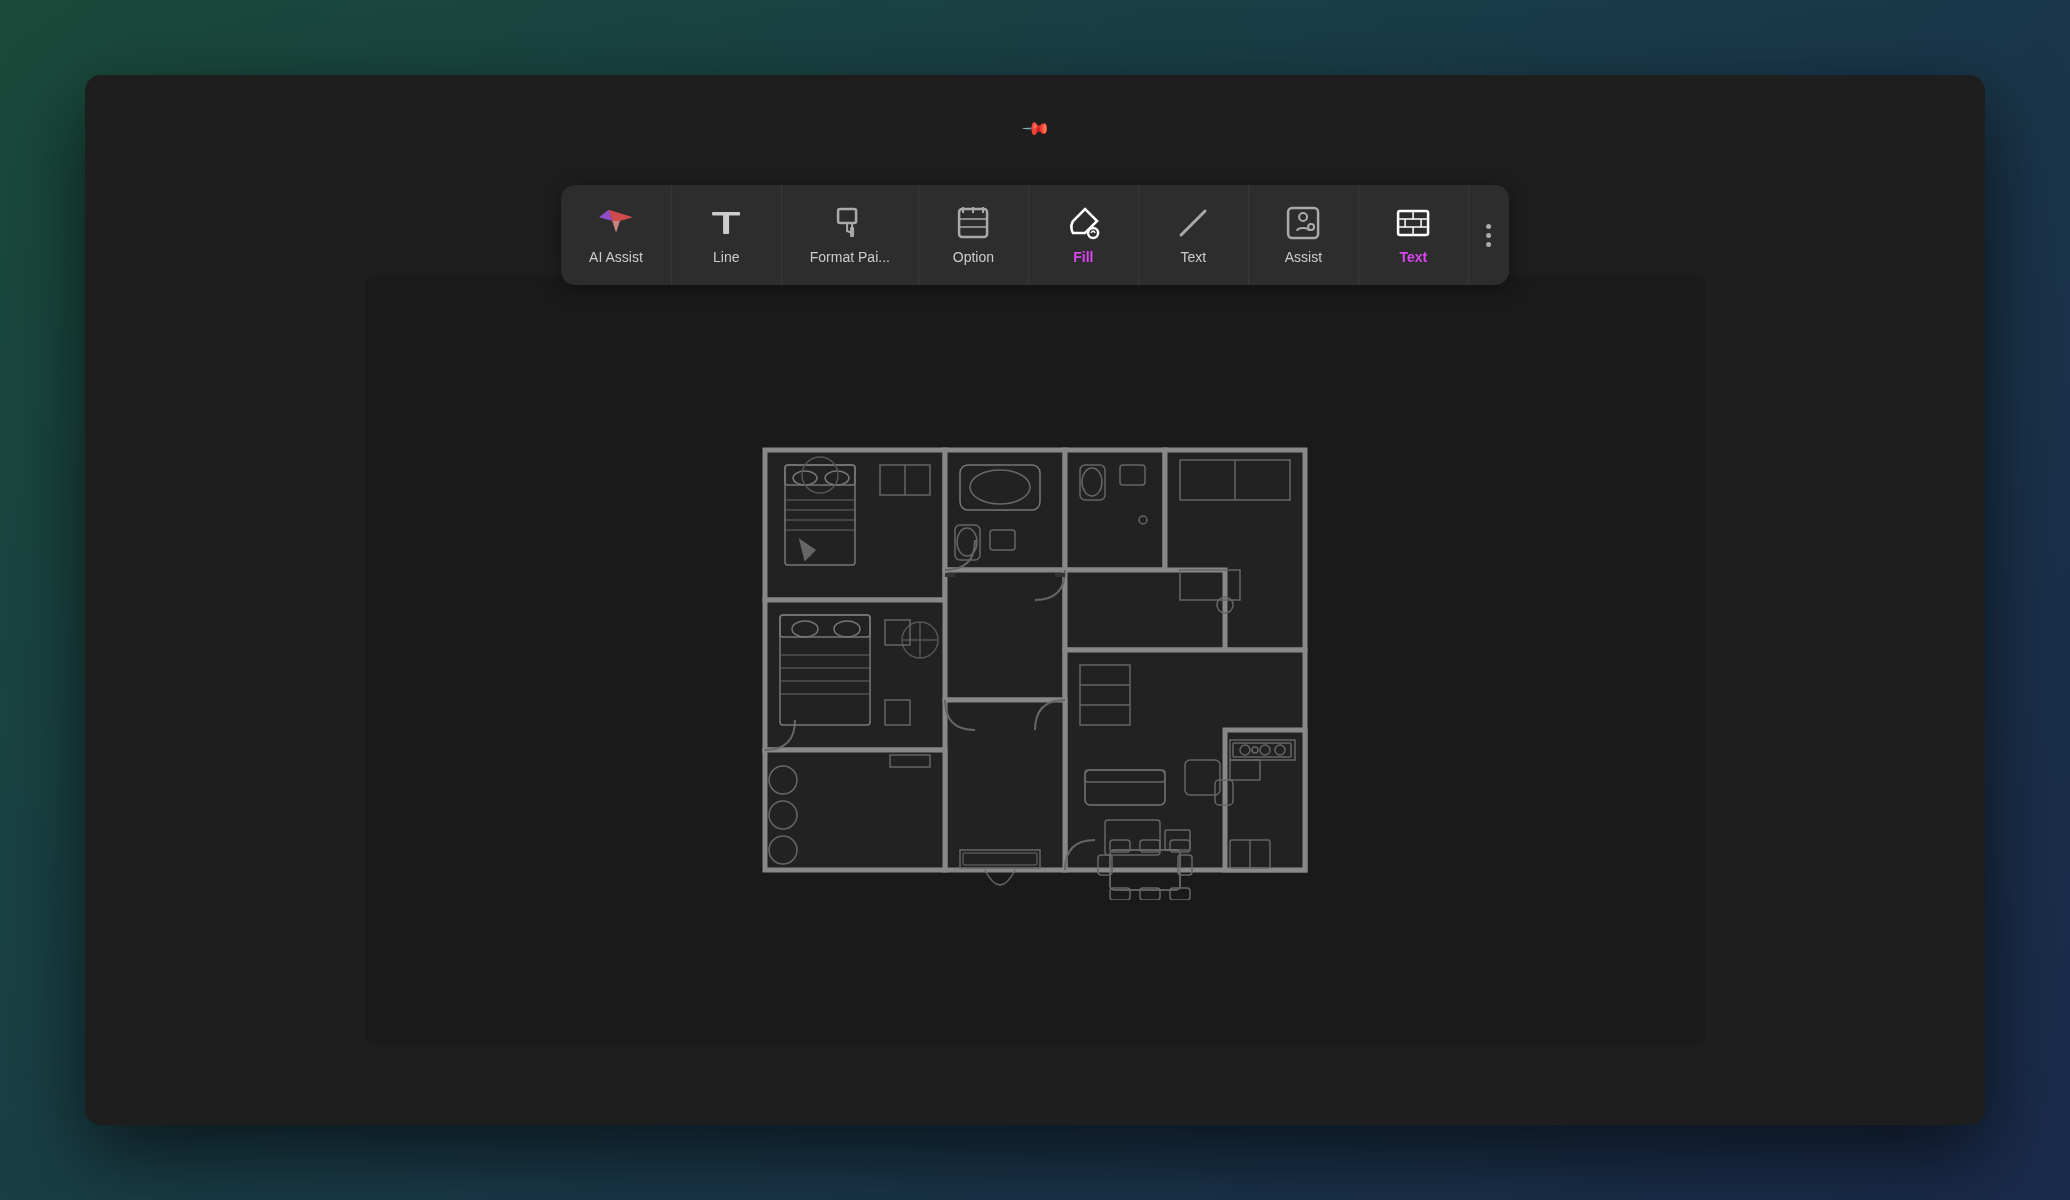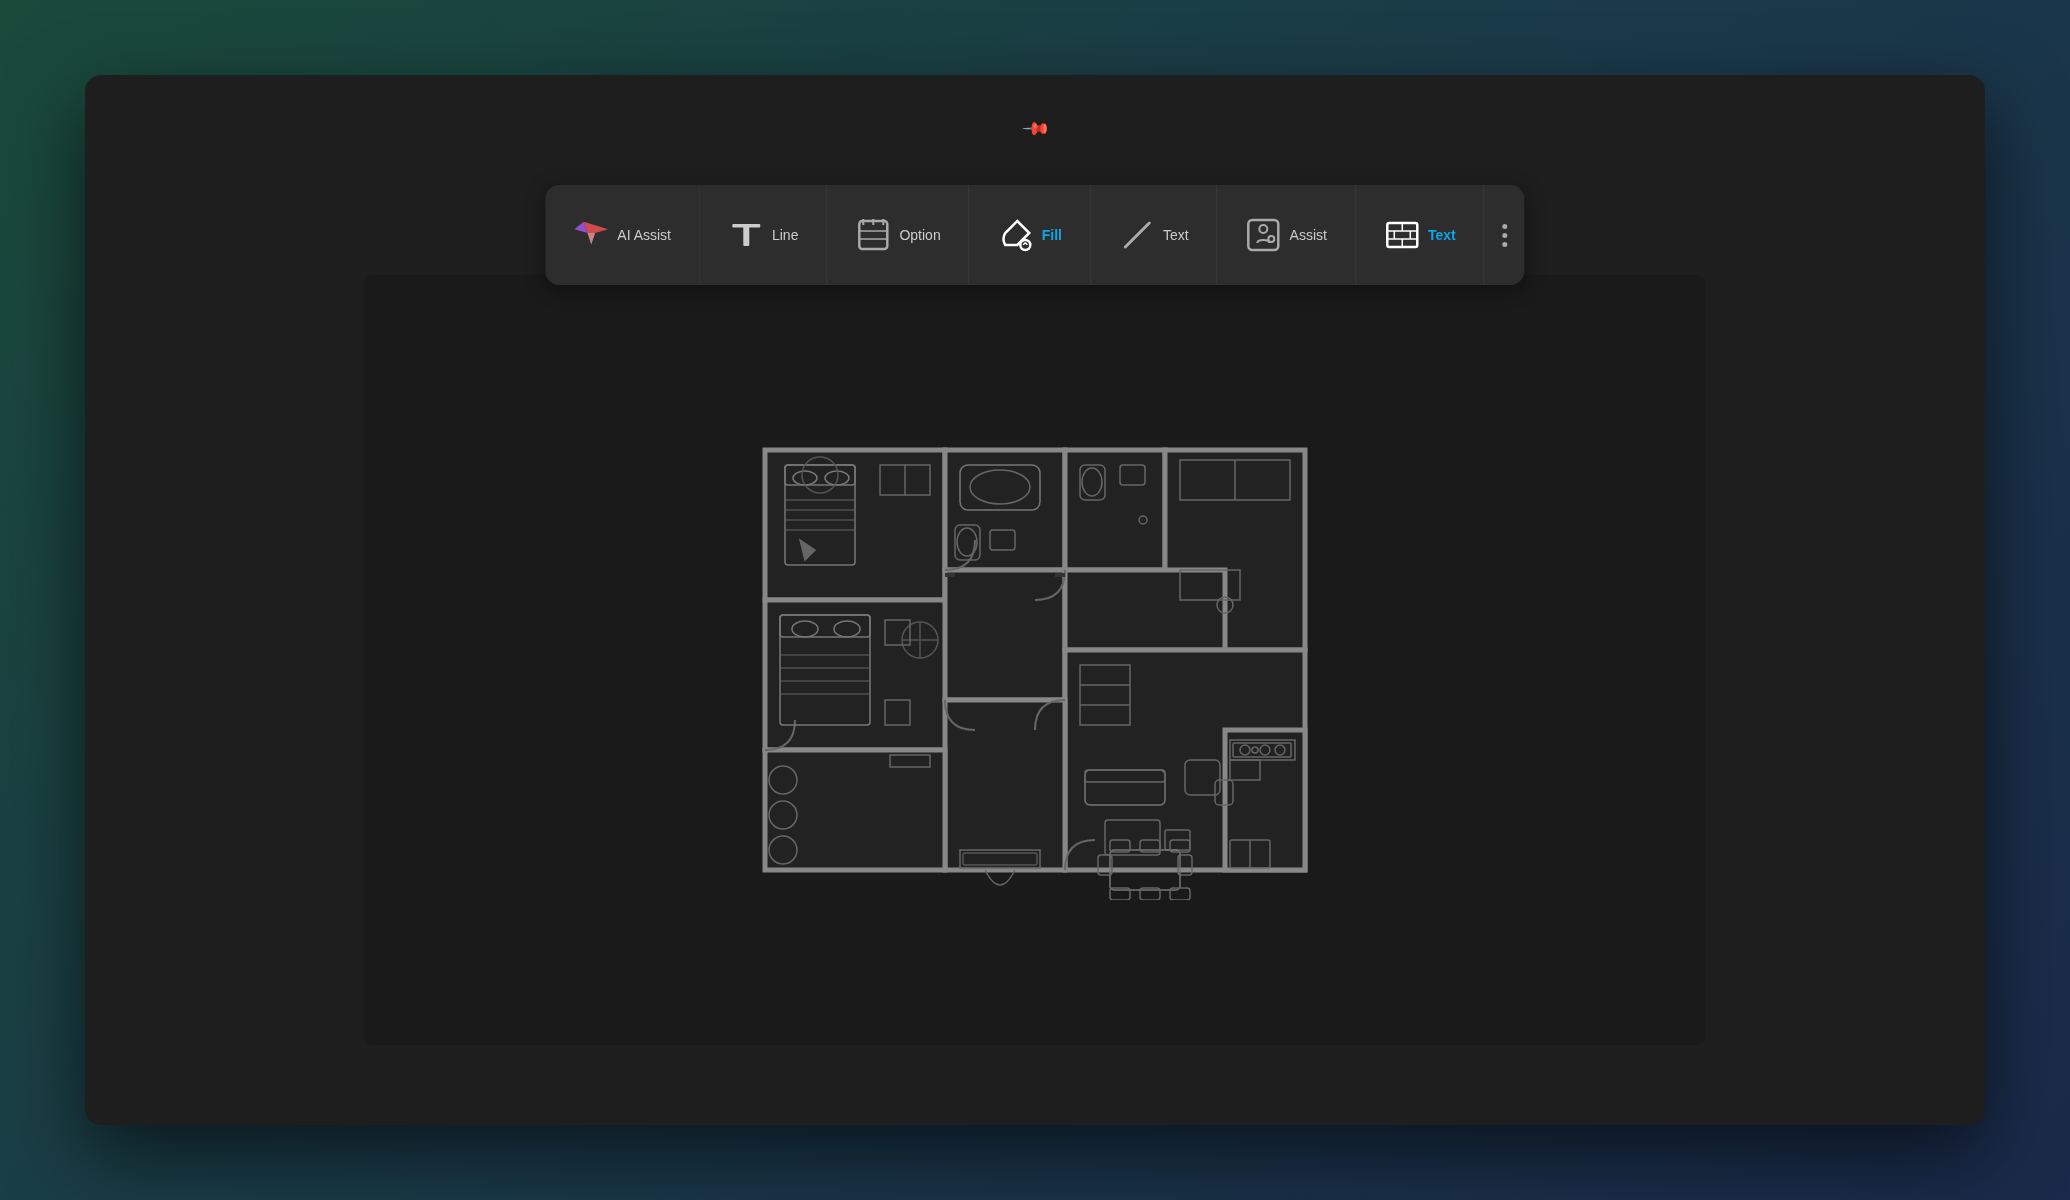--- a/index.html
+++ b/index.html
@@ -35,20 +35,21 @@
       display: flex;
       align-items: stretch;
       padding: 0;
       box-shadow: 0 4px 20px rgba(0,0,0,0.4);
       z-index: 10;
       height: 100px;
     }
 
     .toolbar-item {
       display: flex;
+      flex-direction: column;
       align-items: center;
       justify-content: center;
       padding: 12px 28px;
       cursor: pointer;
       border-right: 1px solid #3a3a3a;
       min-width: 110px;
       gap: 8px;
       transition: background 0.15s;
     }
 
@@ -67,21 +68,21 @@
     }
 
     .toolbar-item .label {
       font-size: 14px;
       color: #cccccc;
       white-space: nowrap;
     }
 
     .toolbar-item.active .label {
       font-weight: 700;
-      color: #0ea5e9;
+      color: #d946ef;
     }
 
     .toolbar-item.active .icon {
       color: #ffffff;
     }
 
     .toolbar-more {
       display: flex;
       flex-direction: column;
       align-items: center;
@@ -175,20 +176,30 @@
       <div class="toolbar-item">
         <div class="icon">
           <svg viewBox="0 0 36 36" fill="none" xmlns="http://www.w3.org/2000/svg" width="36" height="36">
             <rect x="4" y="7" width="28" height="3.5" rx="1" fill="#cccccc"></rect>
             <rect x="15" y="7" width="6" height="22" rx="1" fill="#cccccc"></rect>
           </svg>
         </div>
         <span class="label">Line</span>
       </div>
 
+      <div class="toolbar-item">
+        <div class="icon">
+          <svg viewBox="0 0 36 36" fill="none" xmlns="http://www.w3.org/2000/svg" width="36" height="36">
+            <rect x="6" y="4" width="18" height="14" rx="2" stroke="#aaaaaa" stroke-width="2.5" fill="none"></rect>
+            <path d="M15 18 L15 26 L20 28 L20 18" stroke="#aaaaaa" stroke-width="2" fill="none"></path>
+            <rect x="18" y="22" width="4" height="10" rx="1" fill="#aaaaaa"></rect>
+          </svg>
+        </div>
+        <span class="label">Format Pai...</span>
+      </div>
 
       <div class="toolbar-item">
         <div class="icon">
           <svg viewBox="0 0 36 36" fill="none" xmlns="http://www.w3.org/2000/svg" width="36" height="36">
             <rect x="4" y="4" width="28" height="28" rx="3" stroke="#aaaaaa" stroke-width="2.5" fill="none"></rect>
             <line x1="4" y1="14" x2="32" y2="14" stroke="#aaaaaa" stroke-width="1.5"></line>
             <line x1="4" y1="22" x2="32" y2="22" stroke="#aaaaaa" stroke-width="1.5"></line>
             <path d="M8 2 L8 8 M18 2 L18 8 M28 2 L28 8" stroke="#aaaaaa" stroke-width="2"></path>
           </svg>
         </div>

